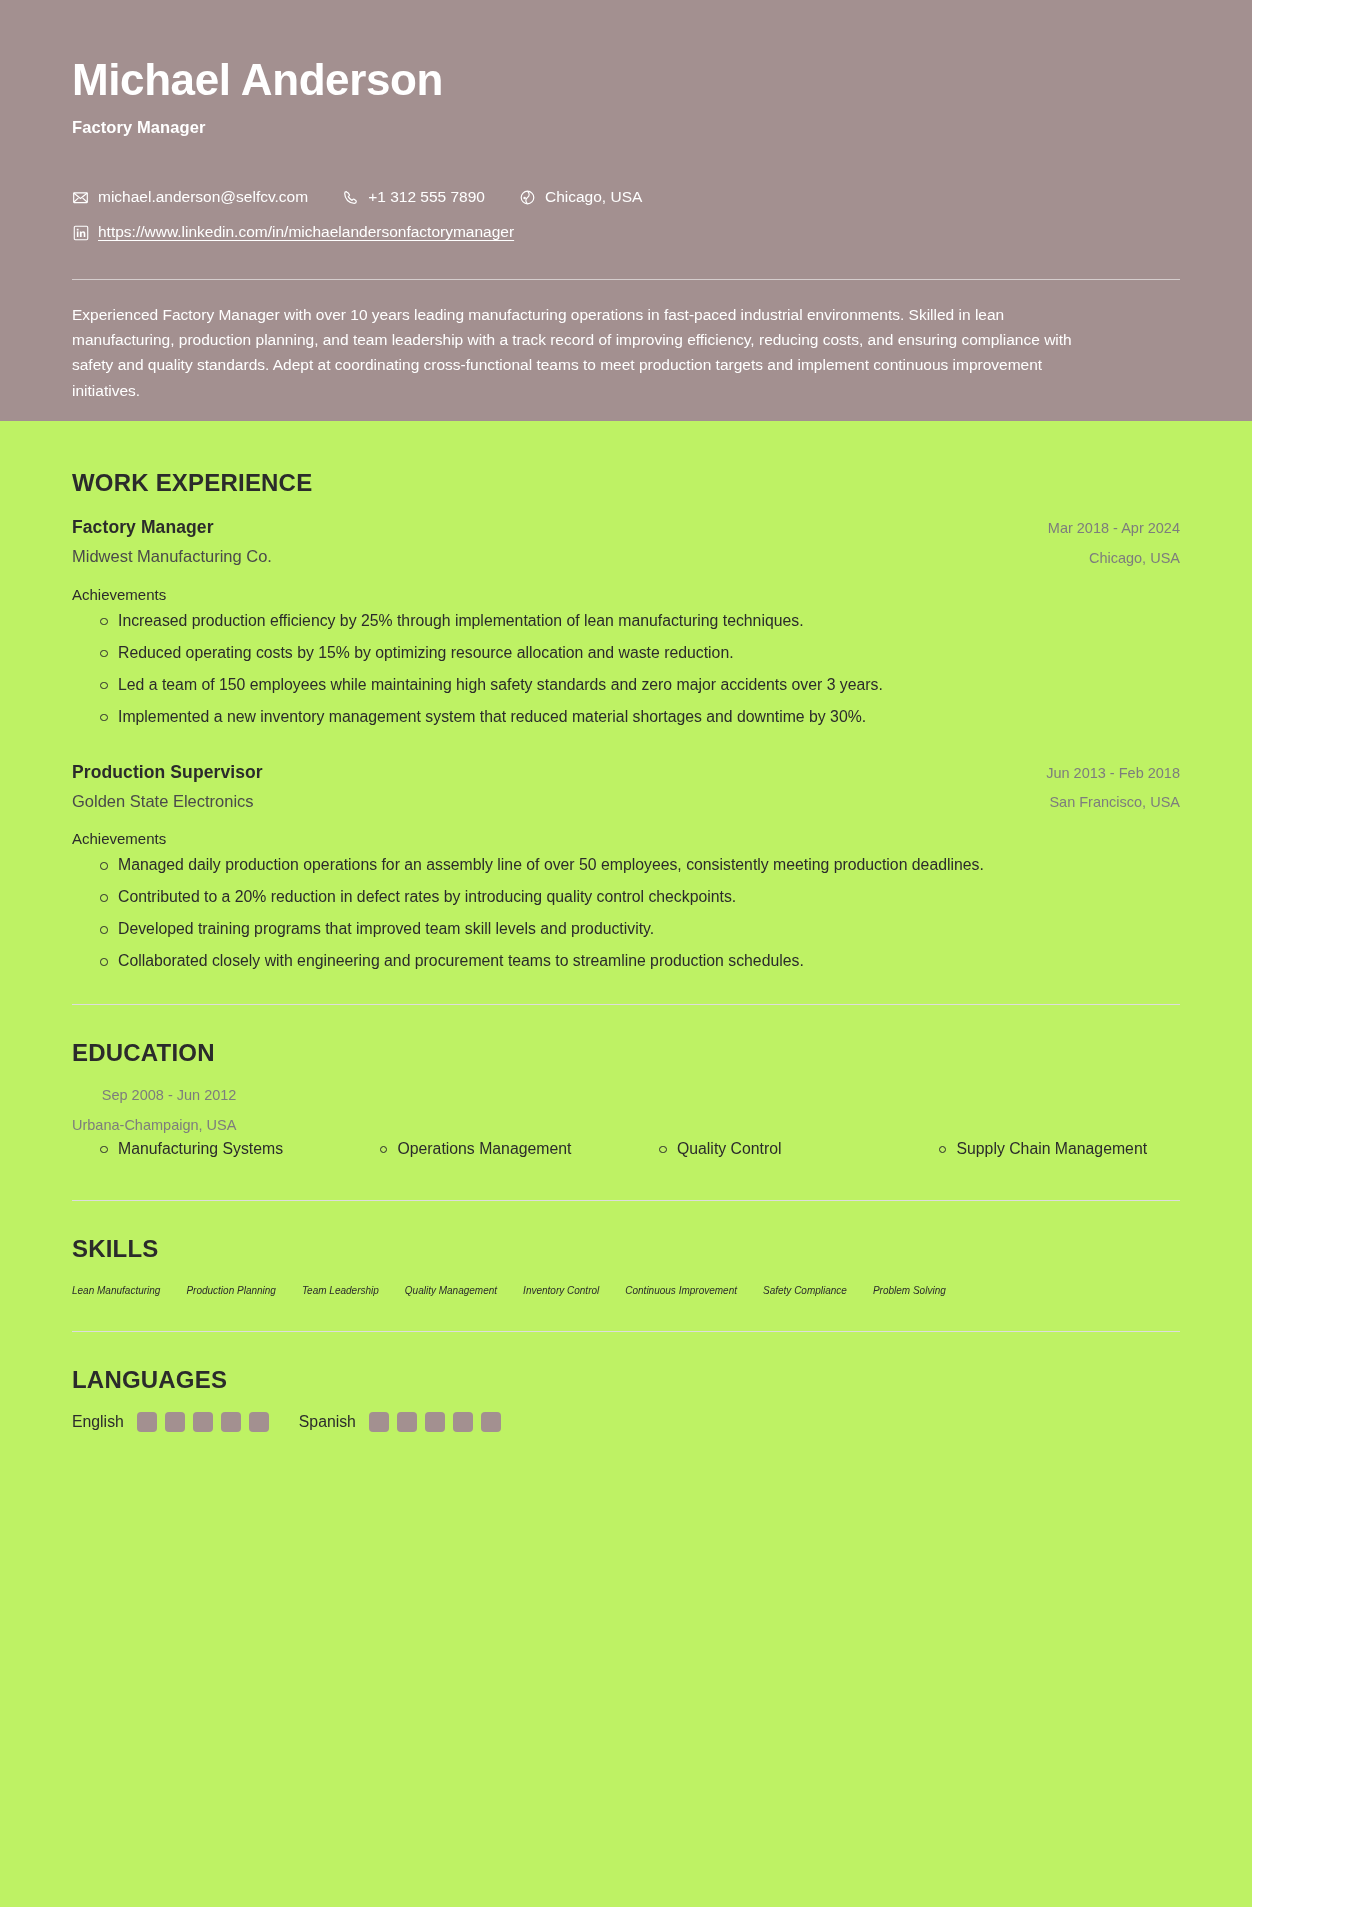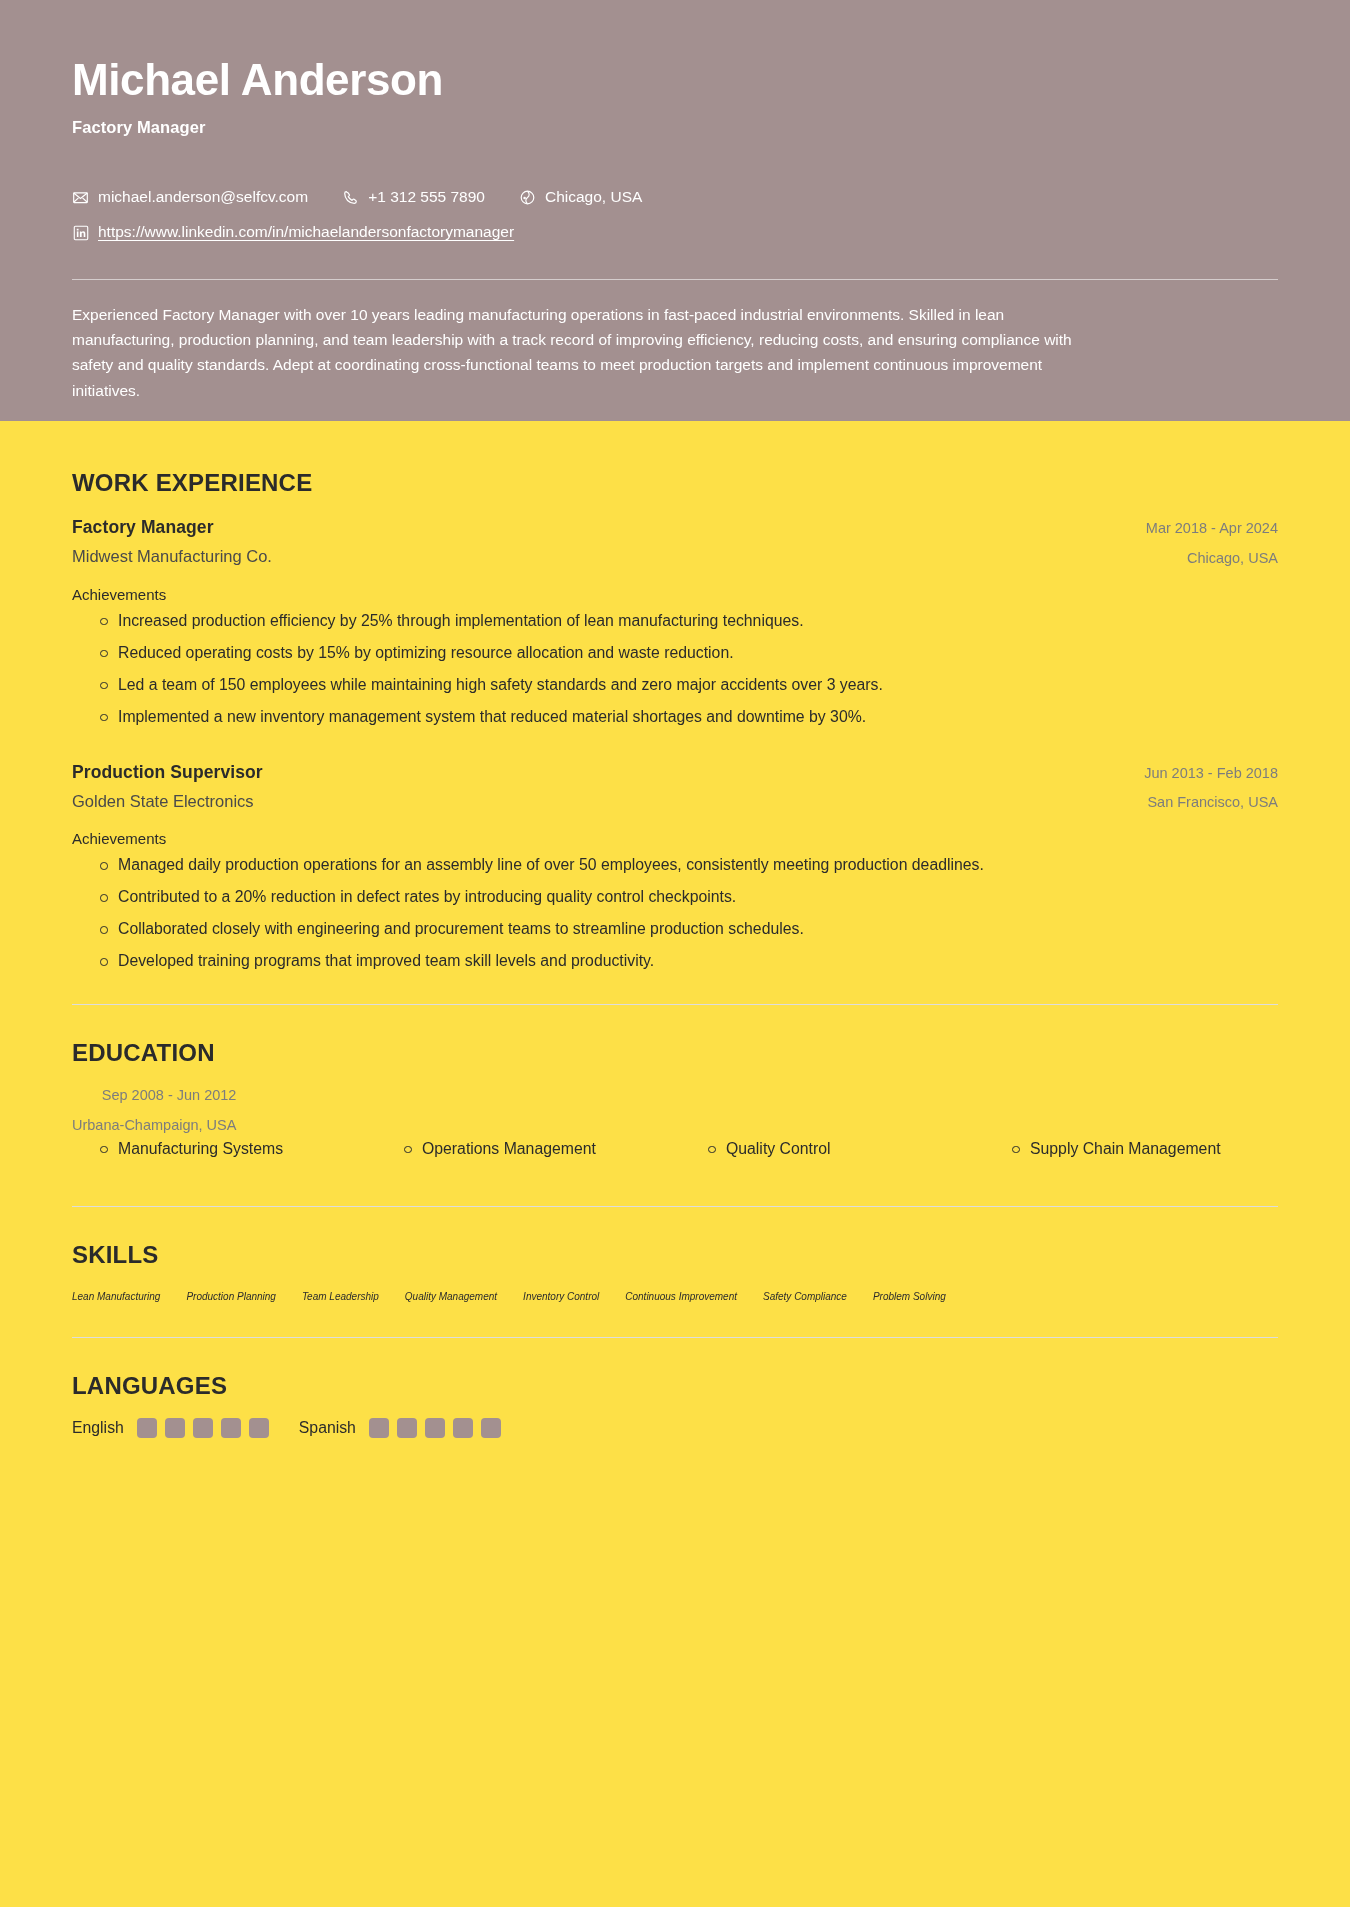--- a/index.html
+++ b/index.html
@@ -3,21 +3,21 @@
 <meta charset="utf-8">
 <style>
   * { margin:0; padding:0; box-sizing:border-box; }
   html, body { width:1350px; }
   body {
     font-family: "Liberation Sans", sans-serif;
     background:#ffffff;
     color:#2b2b2b;
     -webkit-font-smoothing:antialiased;
   }
-  .page { width:1350px; min-height:1907px; background:#fde047; position:relative; }
+  .page { width:1252px; min-height:1907px; background:#bef264; position:relative; }
 
   
   .header {
     background:#a39090;
     padding:56px 72px 30px 72px;
     height:421px;
   }
   .name {
     font-size:44px;
     font-weight:800;
@@ -152,21 +152,21 @@
   }
 
   
   .courses-grid {
     display:grid;
     grid-template-columns:1fr 1fr 1fr 1fr;
     column-gap:10px;
     row-gap:0px;
   }
   .courses-grid li { margin-bottom:28px; }
-  .courses-grid li:nth-last-child(-n+2) { margin-bottom:14px; }
+  .courses-grid li:nth-last-child(-n+2) { margin-bottom:8px; }
 
   
   .skills-wrap {
     display:flex;
     flex-wrap:wrap;
     gap:0px 0px;
     max-width:960px;
   }
   .skill {
     font-size:10px;
@@ -284,22 +284,22 @@
           </div>
           <div class="entry-right">
             <div class="entry-date">Jun 2013 - Feb 2018</div>
             <div class="entry-loc">San Francisco, USA</div>
           </div>
         </div>
         <div class="sub-label">Achievements</div>
         <ul class="bullets">
           <li>Managed daily production operations for an assembly line of over 50 employees, consistently meeting production deadlines.</li>
           <li>Contributed to a 20% reduction in defect rates by introducing quality control checkpoints.</li>
+          <li>Developed training programs that improved team skill levels and productivity.</li>
           <li>Collaborated closely with engineering and procurement teams to streamline production schedules.</li>
-          <li>Developed training programs that improved team skill levels and productivity.</li>
         </ul>
       </div>
 
       <div class="divider"></div>
     </div>
 
     <div class="section">
       <div class="section-title">EDUCATION</div>
 
       <div class="entry">

